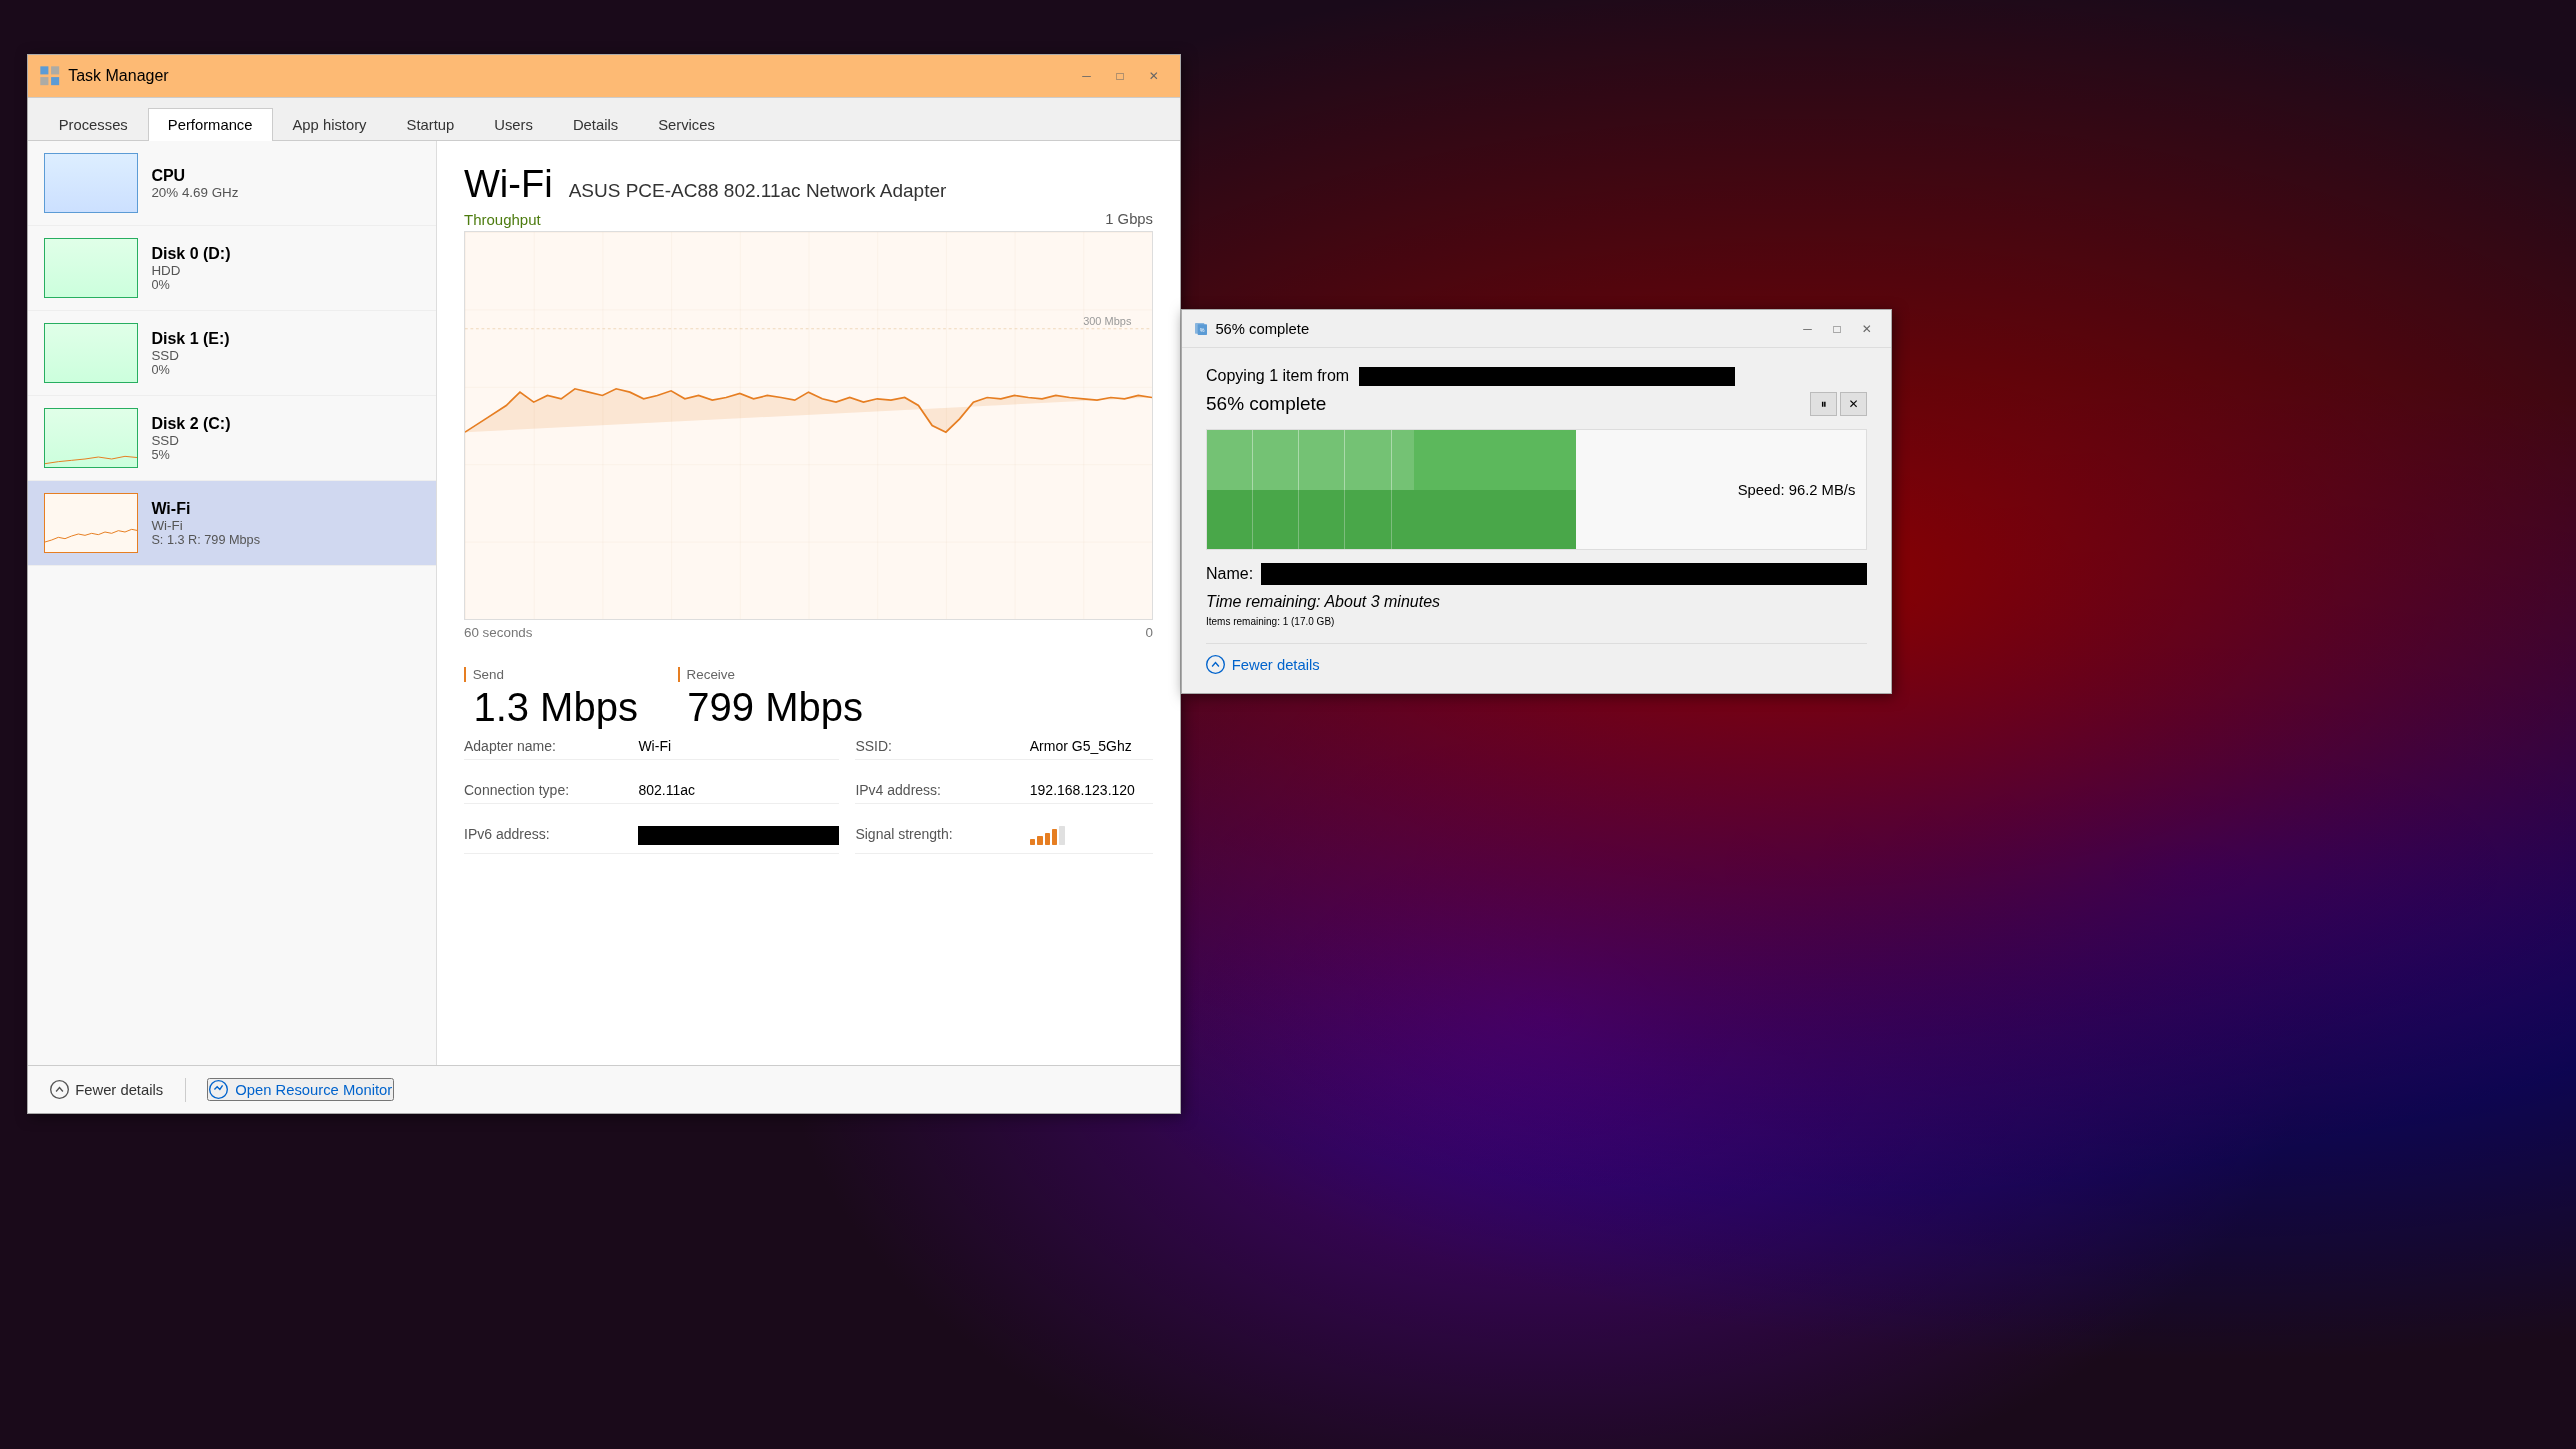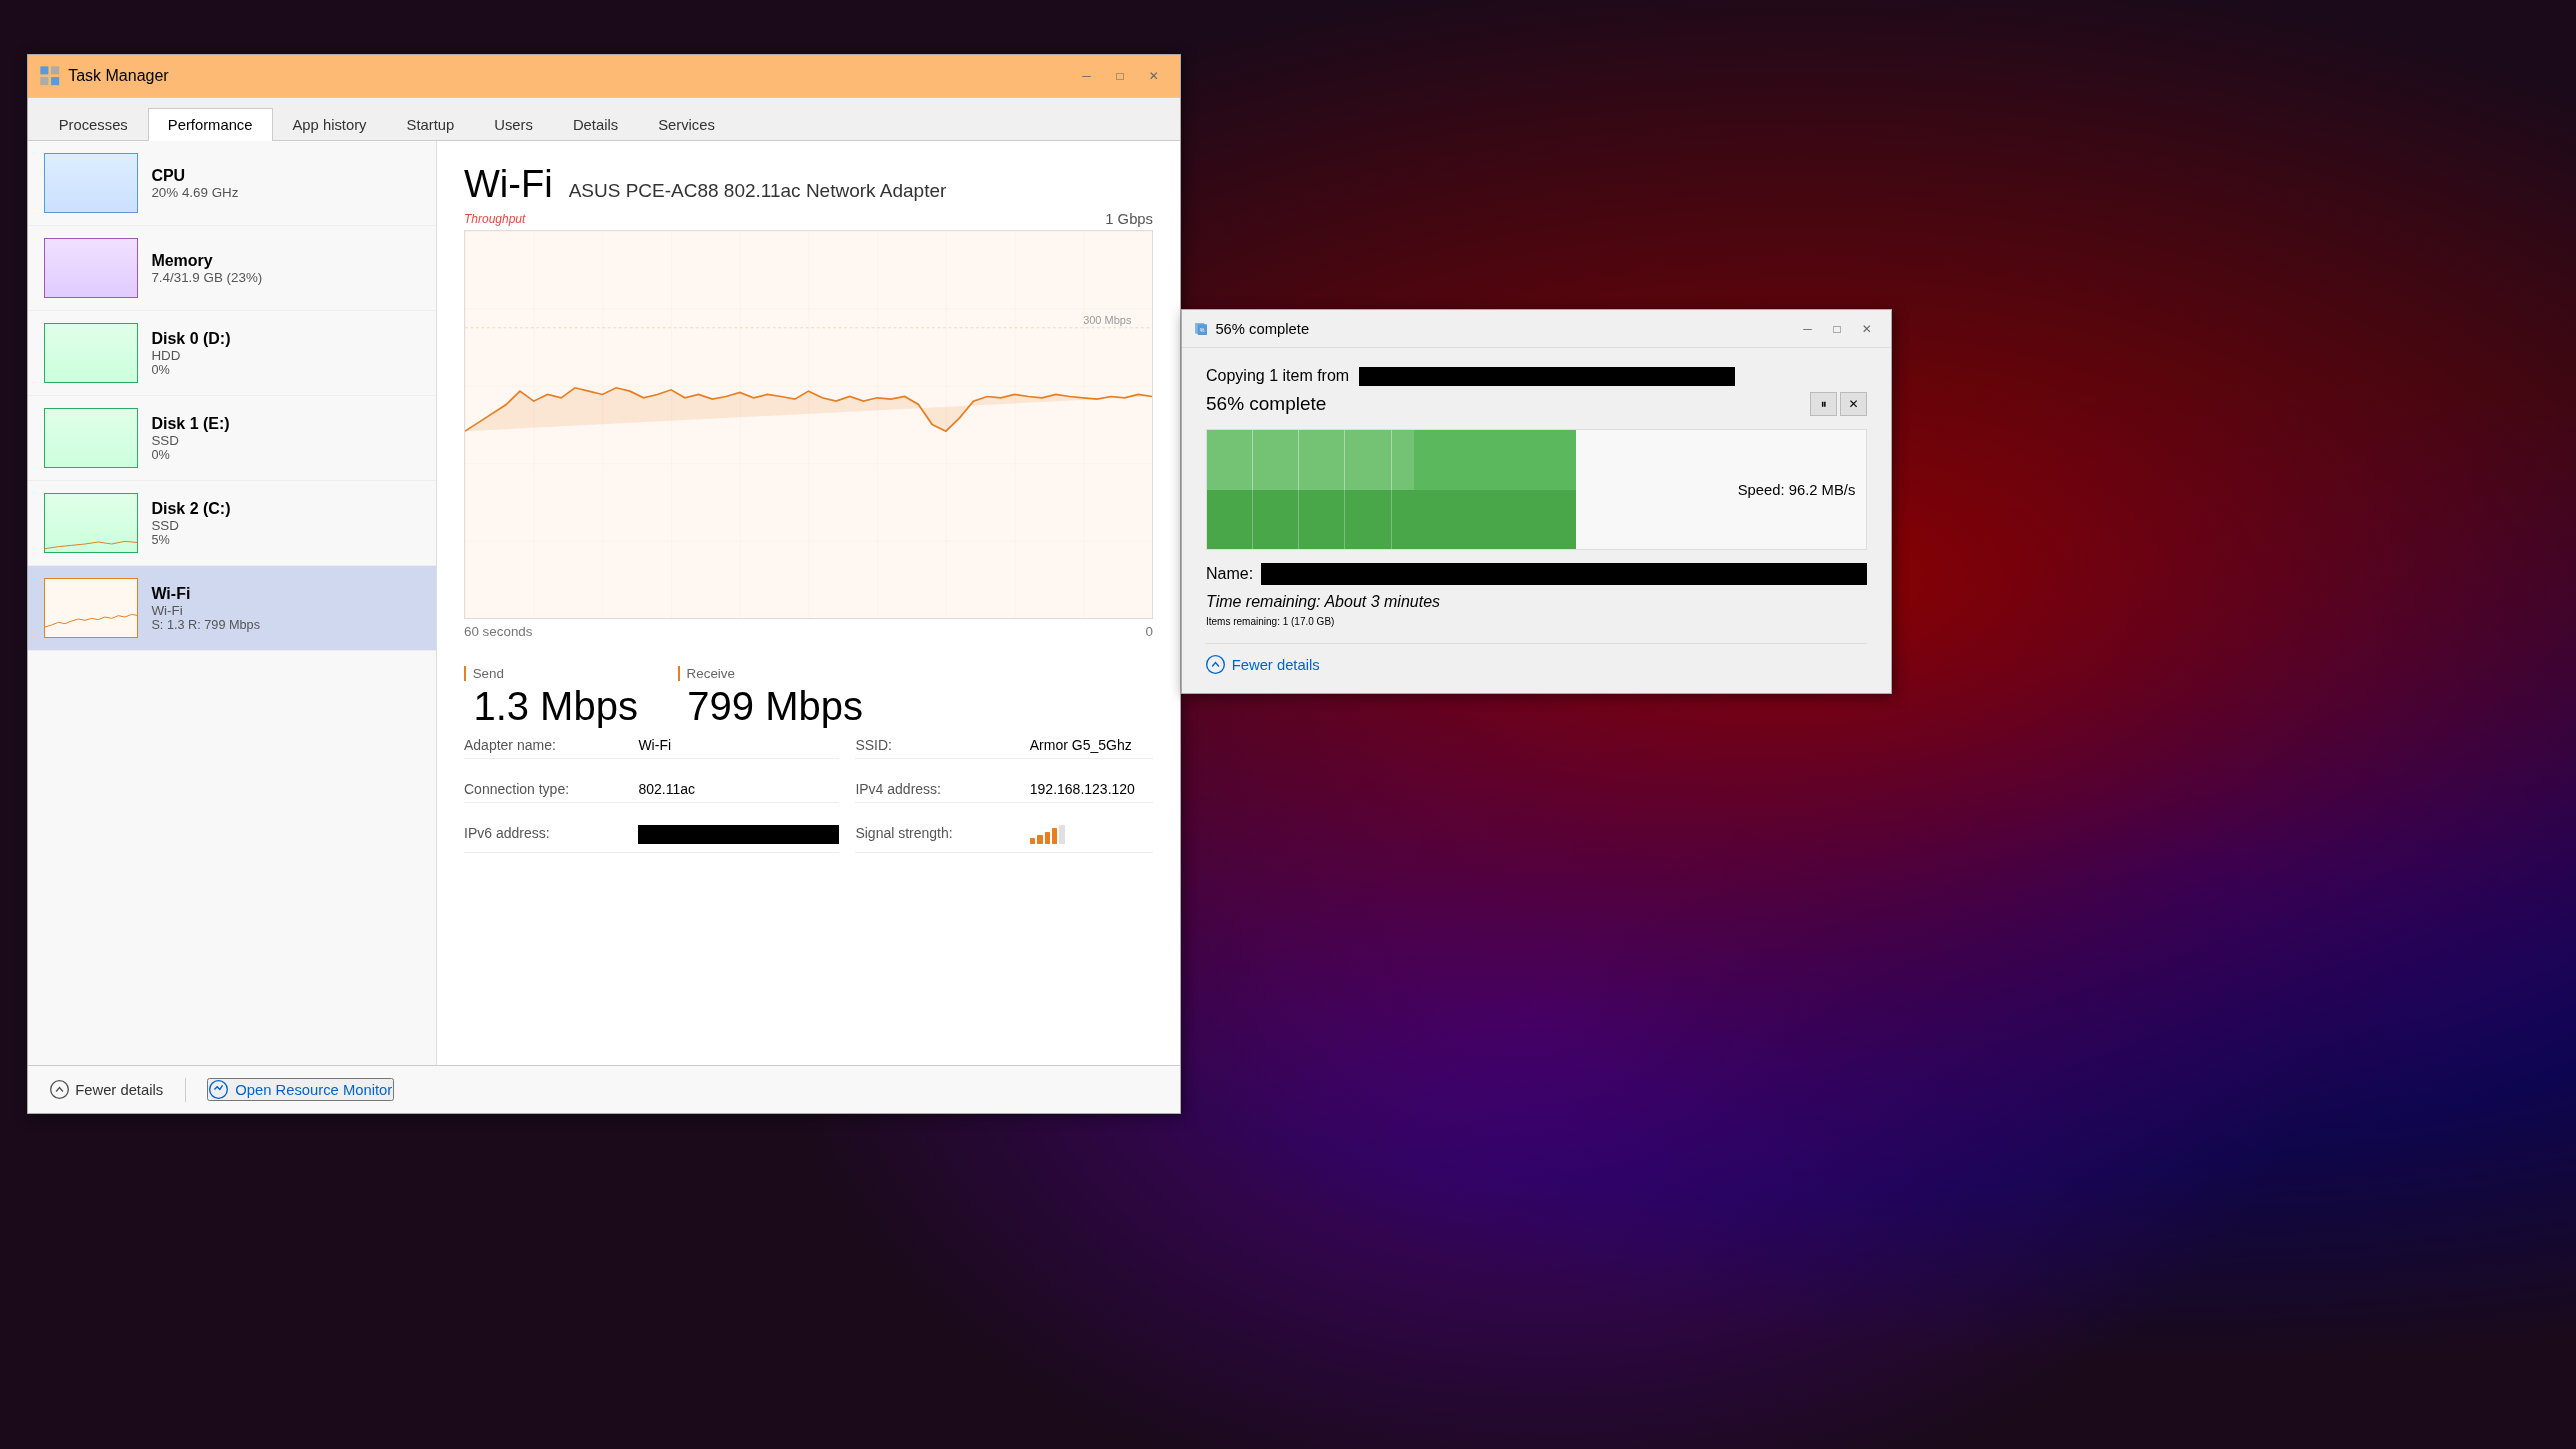--- a/index.html
+++ b/index.html
@@ -236,23 +236,22 @@
     }
 
     .chart-header {
       display: flex;
       justify-content: space-between;
       align-items: center;
       margin-bottom: 2.7px;
     }
 
     .chart-label {
-      font-size: 12px;
-      color: #ef4444;
-      font-style: italic;
+      font-size: 15px;
+      color: #4d7c0f;
     }
 
     .chart-max {
       font-size: 14.8px;
       color: #555;
     }
 
     .chart-container {
       width: 100%;
       height: 389px;
@@ -640,29 +639,20 @@
       <div class="sidebar-item">
         <div class="sidebar-thumb thumb-cpu">
           <div class="thumb-cpu-inner"></div>
         </div>
         <div class="sidebar-info">
           <div class="sidebar-name">CPU</div>
           <div class="sidebar-sub">20% 4.69 GHz</div>
         </div>
       </div>
 
-      <div class="sidebar-item">
-        <div class="sidebar-thumb thumb-mem">
-          <div class="thumb-mem-inner"></div>
-        </div>
-        <div class="sidebar-info">
-          <div class="sidebar-name">Memory</div>
-          <div class="sidebar-sub">7.4/31.9 GB (23%)</div>
-        </div>
-      </div>
 
       <div class="sidebar-item">
         <div class="sidebar-thumb thumb-disk">
           <div class="thumb-disk-inner"></div>
         </div>
         <div class="sidebar-info">
           <div class="sidebar-name">Disk 0 (D:)</div>
           <div class="sidebar-sub">HDD</div>
           <div class="sidebar-stats">0%</div>
         </div>

